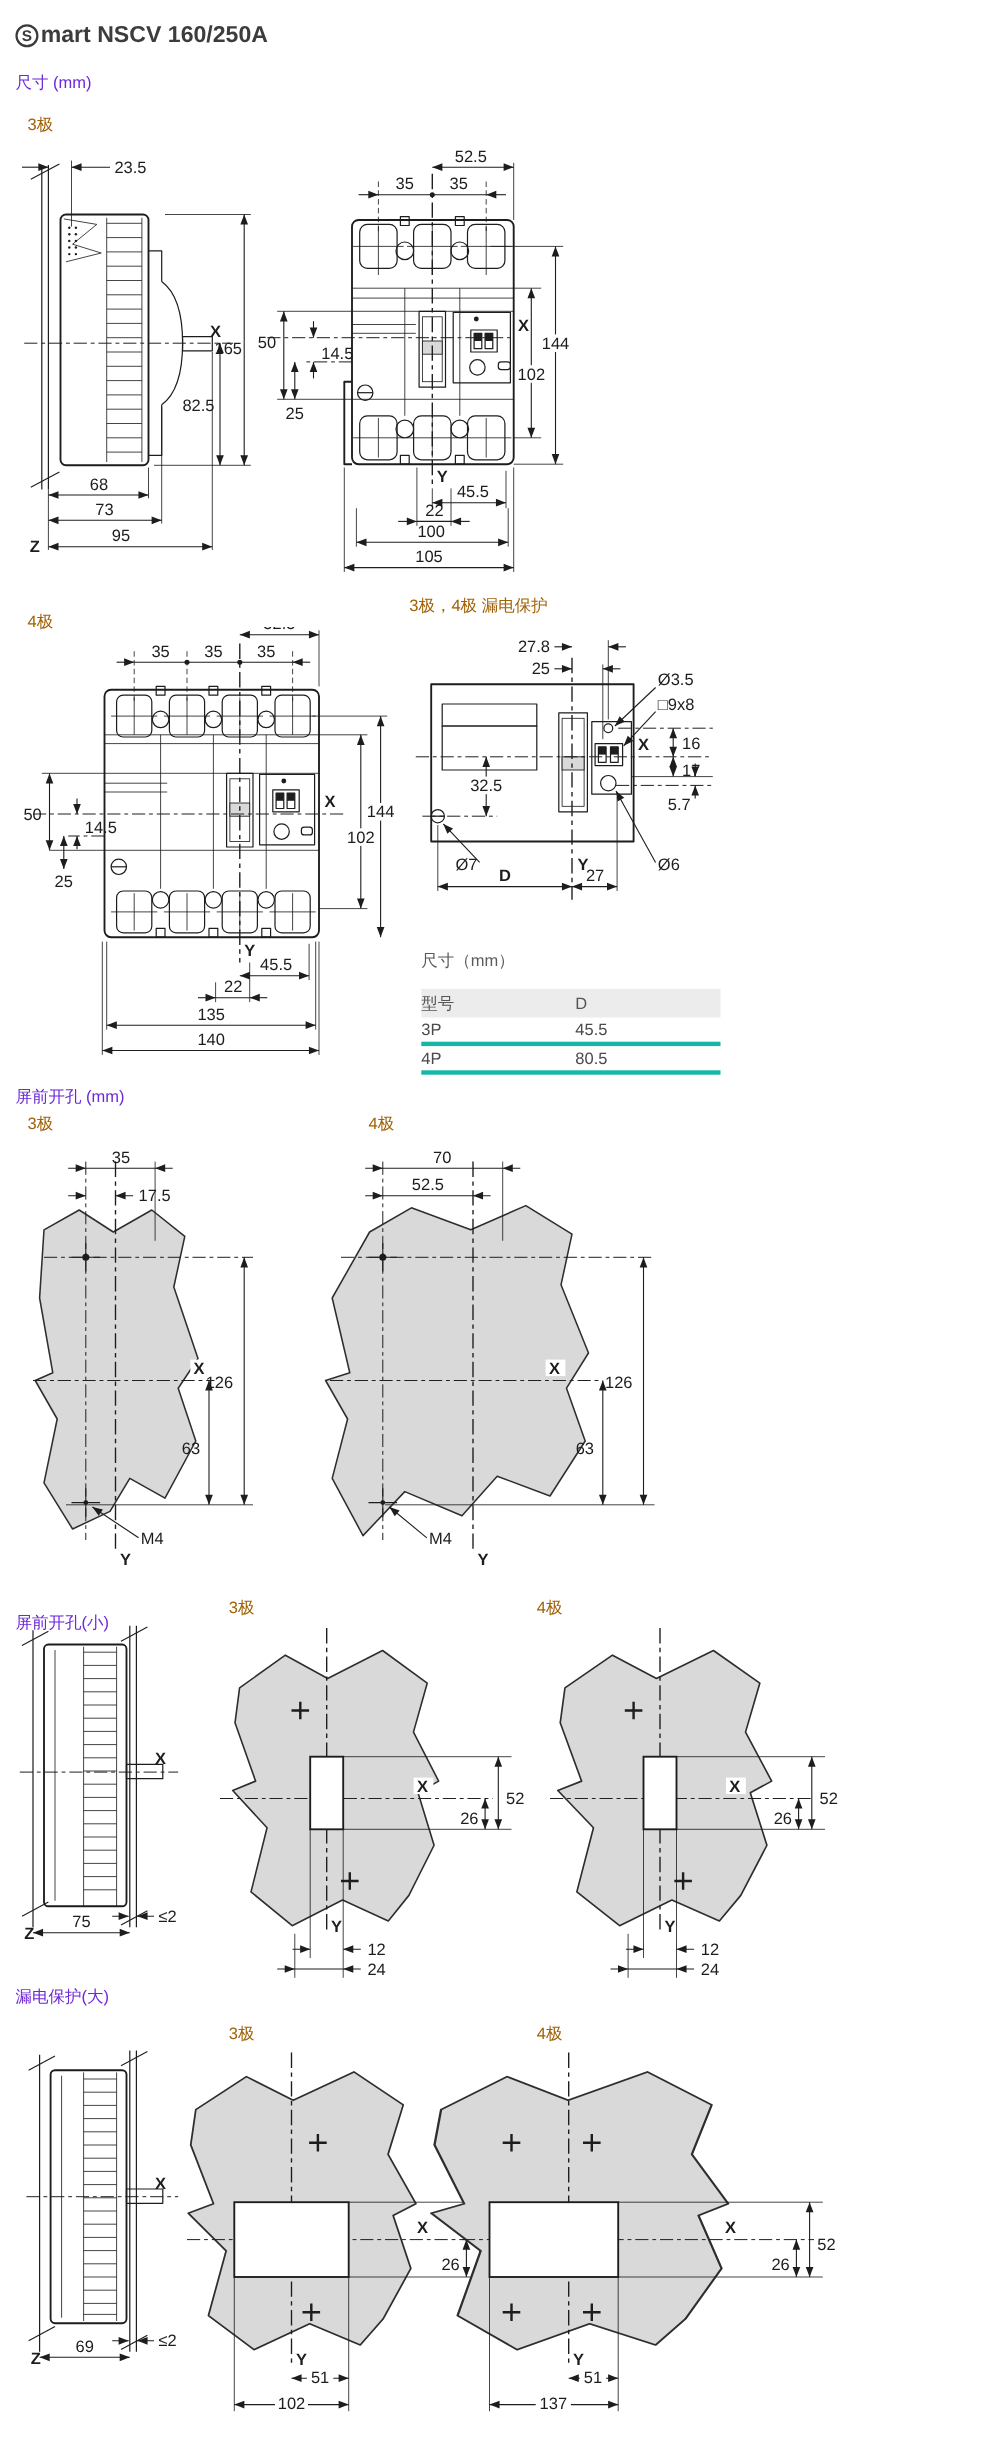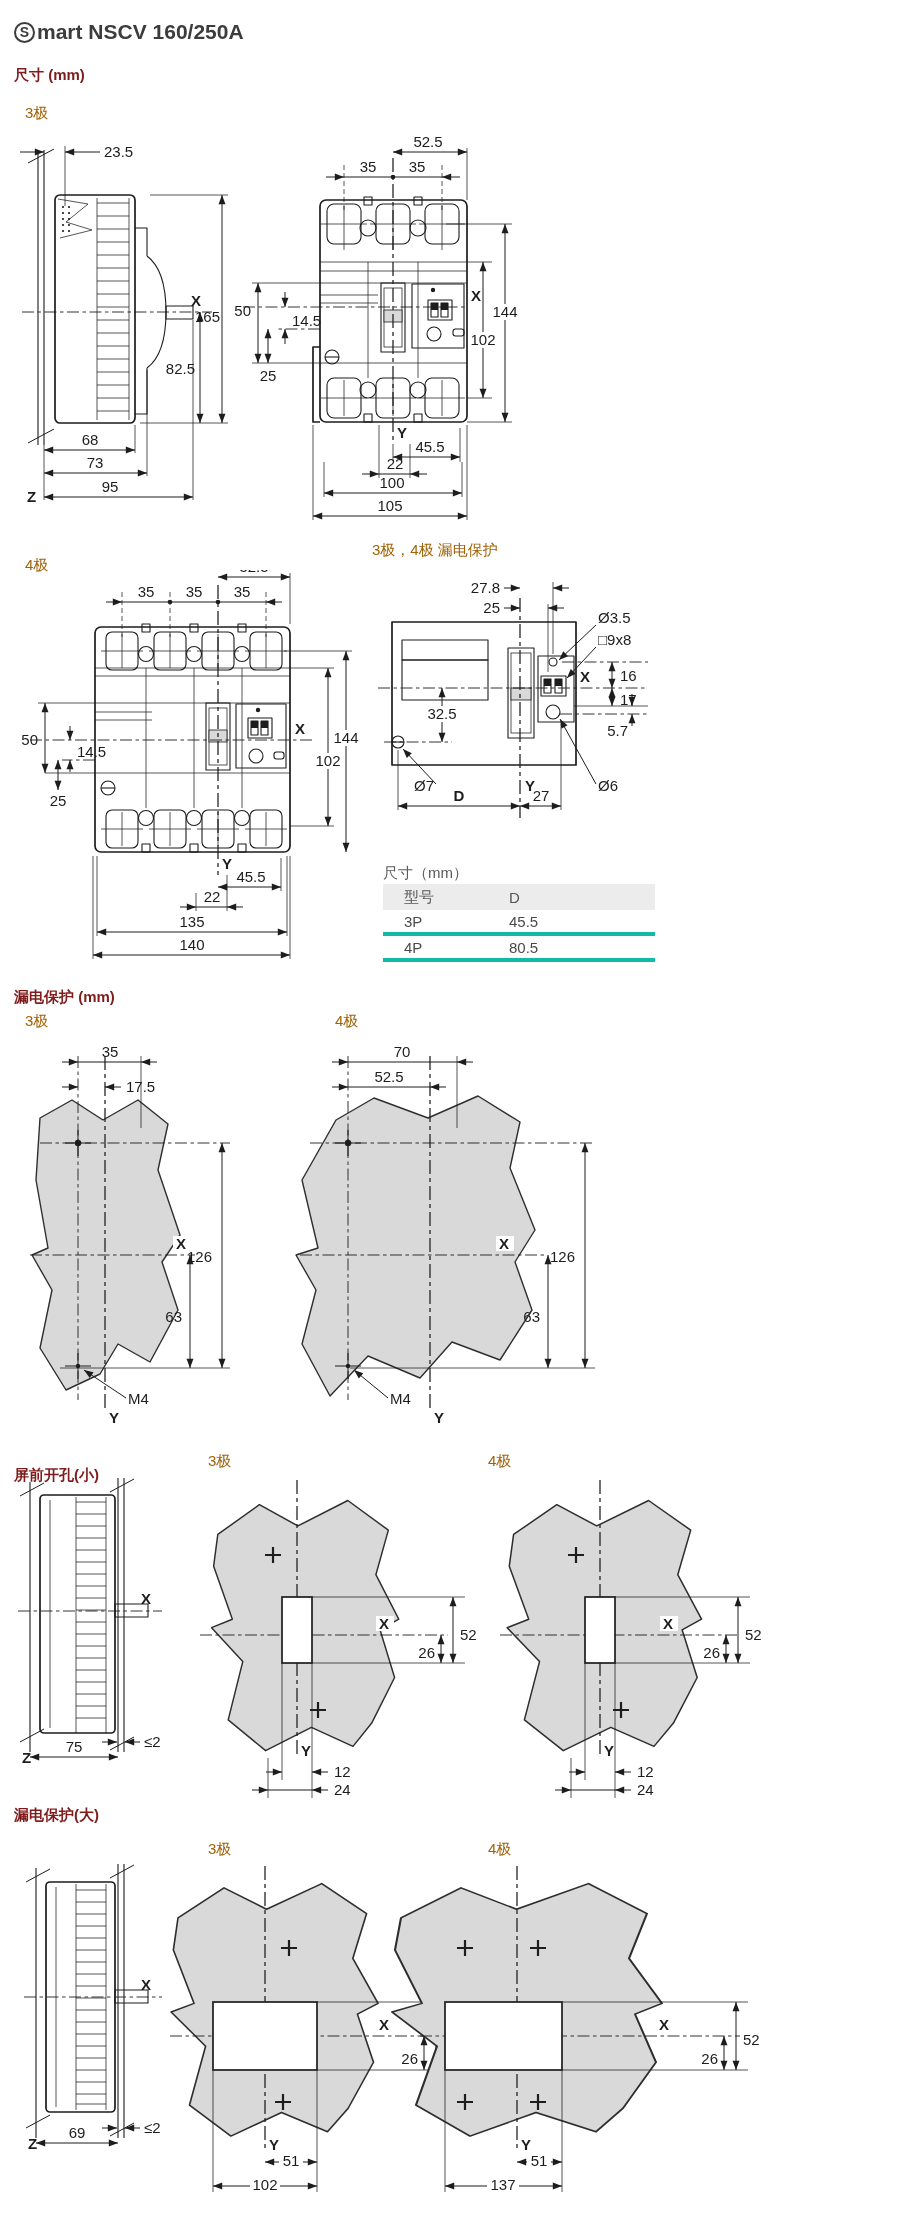--- a/index.html
+++ b/index.html
@@ -1,42 +1,42 @@
 <!DOCTYPE html>
 <html style="--line: #1d1d1d; --panel_gray: #d9d9d9; --table_header_bg: #ececec;"><head>
 <meta charset="utf-8">
 <style>
 *{margin:0;padding:0;box-sizing:border-box}
 body{background:#fff;font-family:"Liberation Sans",sans-serif}
 .page{position:relative;width:900px;height:2224px;background:#fff;overflow:hidden;color:#333}
 .doc-title{position:absolute;left:14px;top:20px;display:flex;align-items:center;font-size:21px;font-weight:bold;color:#3c3c3c}
 .logo{width:21px;height:21px;border:2px solid #3c3c3c;border-radius:50%;display:inline-flex;align-items:center;justify-content:center;font-size:14px;font-weight:700;margin-right:2px}
-.sec-h{position:absolute;font-size:15px;font-weight:bold;color:#7f1d1d;white-space:nowrap}
+.sec-h{position:absolute;font-size:15px;font-weight:normal;color:#6d28d9;white-space:nowrap}
 .sub{position:absolute;font-size:15px;color:#a16207;white-space:nowrap}
 svg.draw{position:absolute;left:0}
 svg text{font-family:"Liberation Sans",sans-serif;font-size:15px;fill:#1d1d1d}
 text.ax{font-weight:bold}
 .o{fill:none;stroke:#1d1d1d;stroke-width:1.7;stroke-linejoin:round}
 .o2{fill:none;stroke:#1d1d1d;stroke-width:1.1;stroke-linejoin:round}
 .t{fill:none;stroke:#1d1d1d;stroke-width:.75}
 .d{fill:none;stroke:#1d1d1d;stroke-width:1}
 .cl{fill:none;stroke:#1d1d1d;stroke-width:.9;stroke-dasharray:12 3.5 3.5 3.5}
 .cl2{fill:none;stroke:#1d1d1d;stroke-width:1.25;stroke-dasharray:14 4 4 4}
 .mk2{marker-start:url(#ar);marker-end:url(#ar)}
 .mk1{marker-end:url(#ar)}
 .blob{fill:var(--panel_gray,#d9d9d9);stroke:#2e2e2e;stroke-width:1.4;stroke-linejoin:round}
 .wbg{fill:#fff;stroke:none}
 .gray{fill:var(--panel_gray,#d9d9d9);stroke:#1d1d1d;stroke-width:.8}
 .hole{fill:#1d1d1d;stroke:none}
 .pm{stroke:#1d1d1d;stroke-width:2.2;fill:none}
 .tbl{position:absolute;left:383px;top:864px;width:272px;font-size:15px;color:#4a4a4a}
-.tbl .tt{color:#5a5a5a;margin-bottom:1px}
+.tbl .tt{color:#5a5a5a;margin-bottom:16px}
 .trow{display:flex;height:26px;align-items:center;border-bottom:4px solid #14b8a6}
 .trow.head{background:var(--table_header_bg,#ececec);border-bottom:none;color:#555}
-.trow span:first-child{width:126px;padding-left:21px}
+.trow span:first-child{width:140px;padding-left:0}
 </style>
 </head>
 <body>
 
 <div class="page">
 
   <svg width="0" height="0" style="position:absolute">
     <defs>
       <marker id="ar" viewBox="0 0 12 12" refX="11" refY="6" markerWidth="11" markerHeight="11" markerUnits="userSpaceOnUse" orient="auto-start-reverse">
         <path d="M1,2.2 L11,6 L1,9.8 Z" fill="#1d1d1d"></path>
@@ -46,21 +46,21 @@
 
   <div class="doc-title">
     <span class="logo">S</span>
     <span>mart NSCV 160/250A</span>
   </div>
 
   <div class="sec-h" style="left:14px;top:66px">尺寸 (mm)</div>
   <div class="sub" style="left:25px;top:104px">3极</div>
   <div class="sub" style="left:25px;top:556px">4极</div>
   <div class="sub" style="left:372px;top:541px">3极，4极 漏电保护</div>
-  <div class="sec-h" style="left:14px;top:988px">漏电保护 (mm)</div>
+  <div class="sec-h" style="left:14px;top:988px">屏前开孔 (mm)</div>
   <div class="sub" style="left:25px;top:1012px">3极</div>
   <div class="sub" style="left:335px;top:1012px">4极</div>
   <div class="sec-h" style="left:14px;top:1466px">屏前开孔(小)</div>
   <div class="sub" style="left:208px;top:1452px">3极</div>
   <div class="sub" style="left:488px;top:1452px">4极</div>
   <div class="sec-h" style="left:14px;top:1806px">漏电保护(大)</div>
   <div class="sub" style="left:208px;top:1840px">3极</div>
   <div class="sub" style="left:488px;top:1840px">4极</div>
 
   <svg class="draw" style="top:130px" width="900" height="400" viewBox="0 130 900 400">

